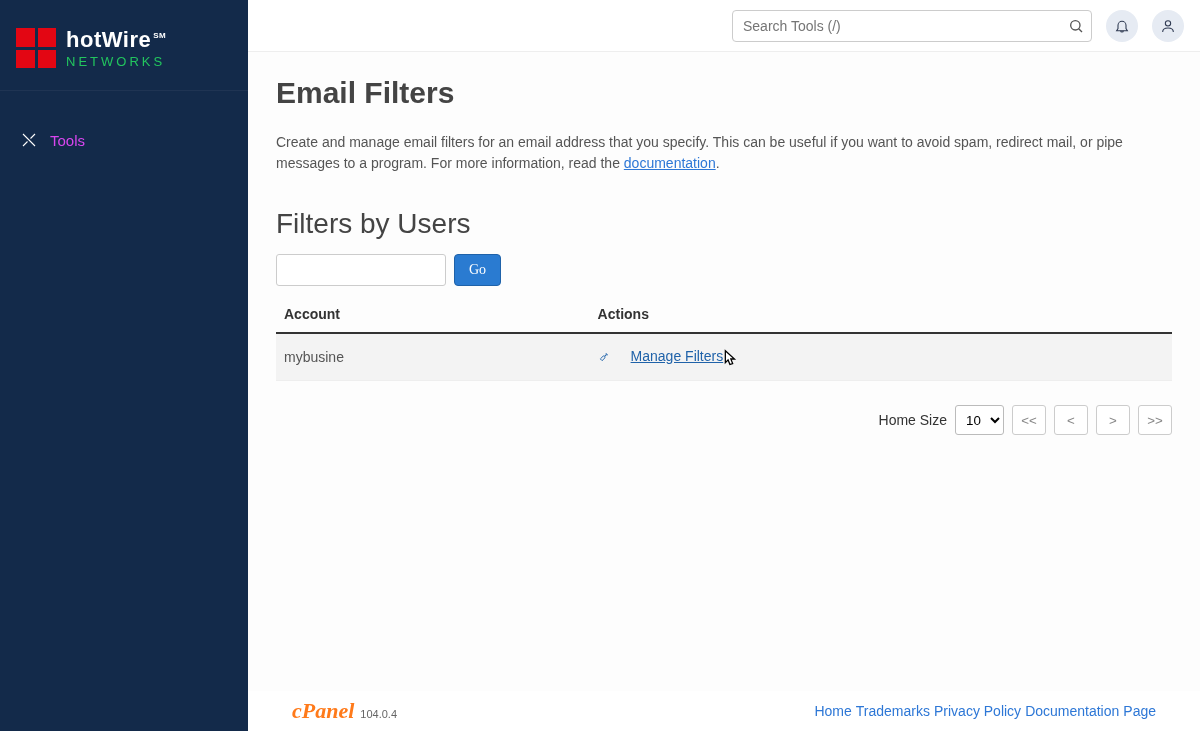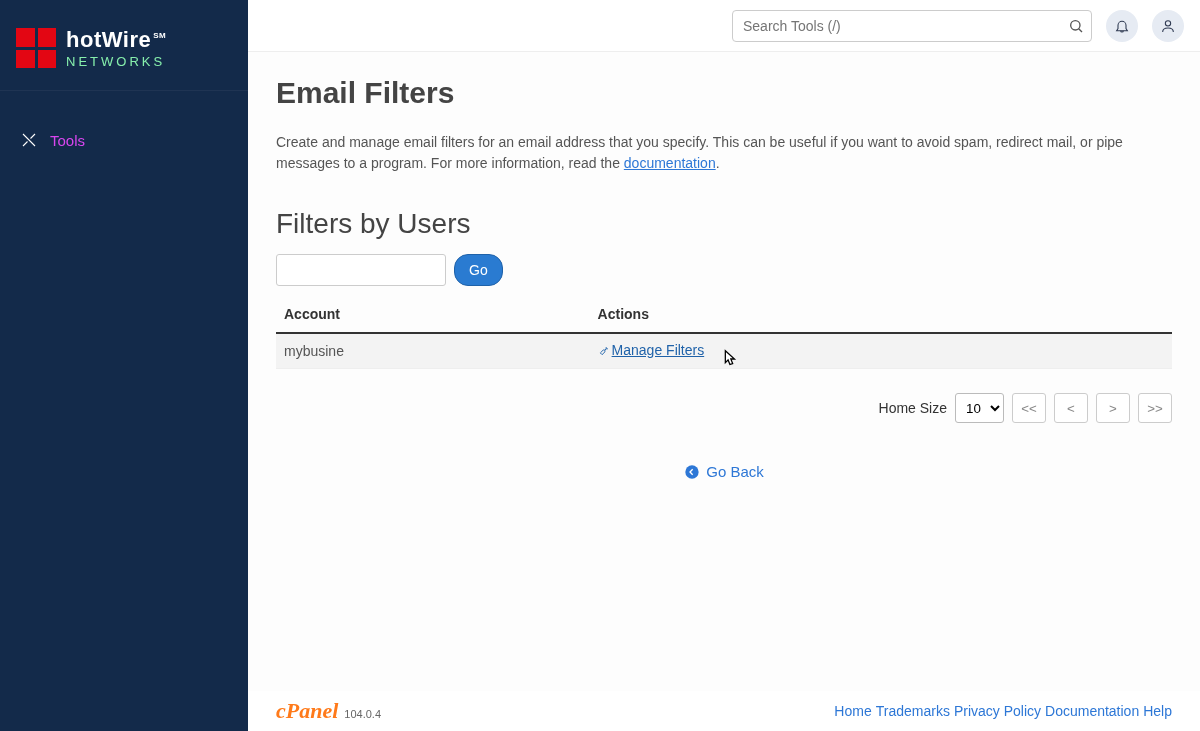--- a/index.html
+++ b/index.html
@@ -32,21 +32,21 @@
     width: 40px; height: 40px;
     display: grid;
     grid-template-columns: 1fr 1fr;
     grid-template-rows: 1fr 1fr;
     gap: 3px;
   }
   .logo-squares span { background:#e30613; }
   .logo-text { display:flex; flex-direction:column; line-height:1; }
   .logo-text .brand { font-size:22px; font-weight:600; letter-spacing:.5px; color:#fff; position:relative;}
   .logo-text .brand sup { font-size:8px; vertical-align:super; margin-left:2px; }
-  .logo-text .sub { font-size:13px; letter-spacing:3px; color:#86efac; margin-top:4px; }
+  .logo-text .sub { font-size:13px; letter-spacing:3px; color:#22c55e; margin-top:4px; }
   .side-nav { padding-top: 30px; }
   .side-item {
     display:flex; align-items:center; gap:12px;
     padding: 10px 20px;
     color:#d946ef; font-size:15px; cursor:pointer;
   }
   .side-item svg { width:18px; height:18px; stroke:#fff; fill:none; stroke-width:1.5; }
 
   
   .main { flex:1; display:flex; flex-direction:column; background:#fff; }
@@ -86,49 +86,49 @@
   h1.page-title { font-size:30px; font-weight:700; color:#444; margin-bottom:22px; }
   .desc { font-size:14px; color:#555; line-height:1.5; margin-bottom:34px; max-width:940px;}
   .desc a { color:#2d77d6; text-decoration:underline; }
   h2.section { font-size:28px; font-weight:400; color:#444; margin-bottom:14px; }
   .filter-bar { display:flex; gap:8px; margin-bottom:10px; }
   .filter-bar input {
     width:170px; height:32px; border:1px solid #ccc; border-radius:3px; padding:0 8px;
   }
   .go-btn {
     height:32px; padding:0 14px; background:#2a7bd1; color:#fff;
-    border:1px solid #1f62a9; border-radius:14px; cursor:pointer; font-size:14px;
+    border:1px solid #1f62a9; border-radius:4px; cursor:pointer; font-size:14px;font-family:Liberation Serif, serif;
   }
 
   table.acct-table { width:100%; border-collapse:collapse; }
   table.acct-table th {
     text-align:left; font-size:14px; color:#333; font-weight:600;
     padding:10px 8px; border-bottom:2px solid #333;
   }
   table.acct-table td {
-    padding:8px 8px; border-bottom:1px solid #eee; background:#f3f3f3; color:#555;
-  }
-  .manage-link { color:#1f62a9; text-decoration:underline; display:inline-flex; align-items:center; gap:0; cursor:pointer;}
+    padding:14px 8px; border-bottom:1px solid #eee; background:#f3f3f3; color:#555;
+  }
+  .manage-link { color:#1f62a9; text-decoration:underline; display:inline-flex; align-items:center; gap:19px; cursor:pointer;}
   .manage-link svg { width:14px; height:14px; stroke:#1f62a9; fill:none; stroke-width:1.6; }
 
   .pager { display:flex; justify-content:flex-end; align-items:center; gap:8px; margin-top:24px; color:#333; font-size:14px;}
   .pager select { height:30px; border:1px solid #bbb; border-radius:3px; padding:0 6px; background:#fff;}
   .pager .pbtn {
     height:30px; min-width:34px; border:1px solid #ccc; border-radius:3px;
     background:#fff; color:#888; cursor:pointer; display:flex; align-items:center; justify-content:center;
   }
 
   .go-back-wrap { text-align:center; margin-top:40px; }
   .go-back { color:#2d77d6; cursor:pointer; display:inline-flex; align-items:center; gap:6px; font-size:15px;}
   .go-back svg { width:16px; height:16px; fill:#2d77d6; }
 
   
   .footer {
     height:40px; display:flex; align-items:center; justify-content:space-between;
-    padding:0 28px;
+    padding:0 44px;
     font-size:14px;
   }
   .footer-left { display:flex; align-items:baseline; gap:6px;}
   .cpanel-logo { font-family: Georgia, serif; font-size:22px; font-weight:700; font-style:italic; color:#ff7a1a;}
   .cpanel-logo .c { color:#ff7a1a; }
   .version { font-size:11px; color:#666; }
   .footer-right { display:flex; gap:4px; }
   .footer-right a { color:#2d77d6; text-decoration:none; cursor:pointer;}
 
   
@@ -233,39 +233,30 @@
         <span>Home Size</span>
         <select>
           <option>10</option>
         </select>
         <button class="pbtn">&lt;&lt;</button>
         <button class="pbtn">&lt;</button>
         <button class="pbtn">&gt;</button>
         <button class="pbtn">&gt;&gt;</button>
       </div>
 
-      <div class="go-back-wrap">
-        <span class="go-back">
-          <svg viewBox="0 0 24 24">
-              <circle cx="12" cy="12" r="10"></circle>
-              <path d="M13 8l-4 4 4 4" stroke="#fff" fill="none" stroke-width="2"></path>
-            </svg>
-          <span>Go Back</span>
-        </span>
-      </div>
     </div>
 
     <div class="footer">
       <div class="footer-left">
         <span class="cpanel-logo"><span class="c">c</span>Panel</span>
         <span class="version">104.0.4</span>
       </div>
       <div class="footer-right">
         <a>Home</a>
         <a>Trademarks</a>
         <a>Privacy Policy</a>
         <a>Documentation</a>
-        <a>Help</a>
+        <a>Page</a>
       </div>
     </div>
 
   </div>
 </div>
 
 </body></html>

